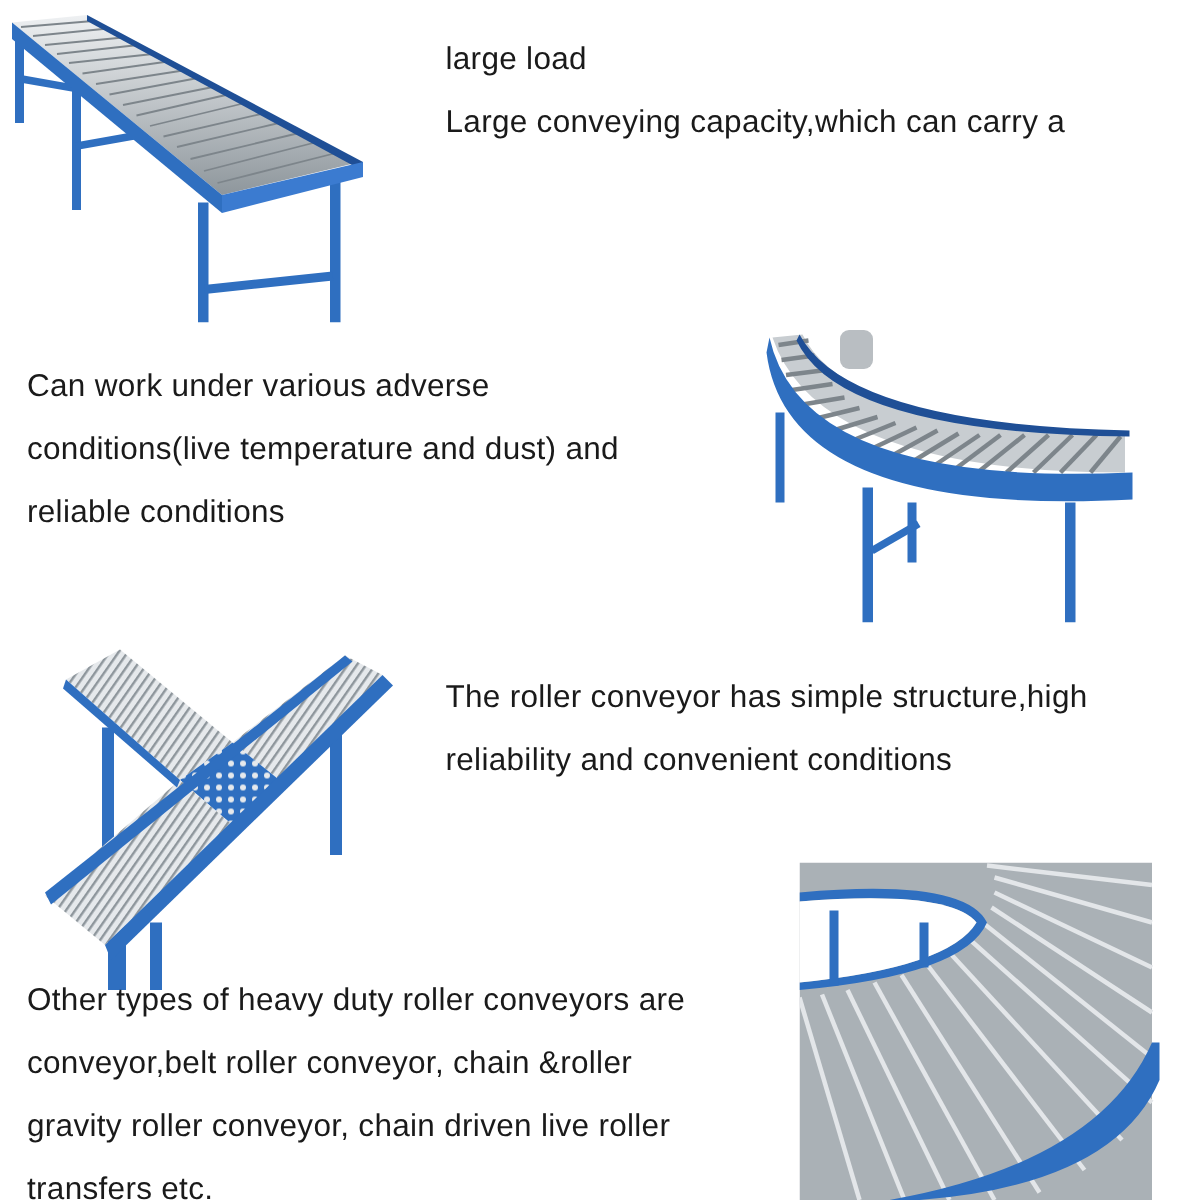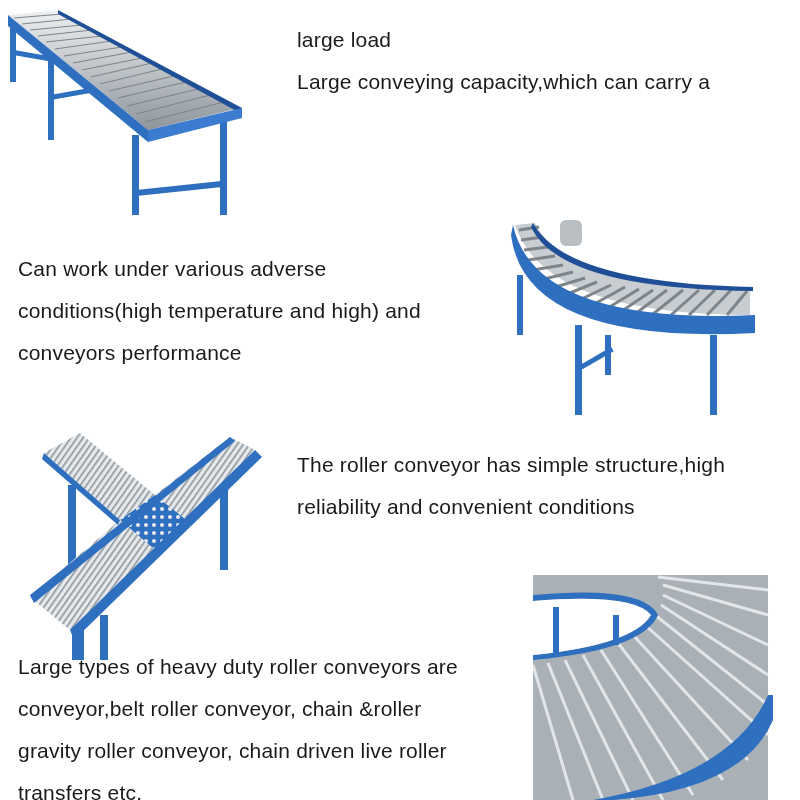--- a/index.html
+++ b/index.html
@@ -54,24 +54,24 @@
     <polygon points="58,10 242,108 242,114 58,14" fill="#1f4f96"></polygon>
     <polygon points="148,130 242,108 242,118 148,142" fill="#3b7bd0"></polygon>
   </svg>
 </div>
 
 <div class="text-block" style="left:297px;top:19px;">
   <p>large load</p>
   <p>Large conveying capacity,which can carry a</p>
 </div>
 
-<div class="text-block" style="left:18px;top:248px;">
+<div class="text-block" style="left:18px;top:237px;">
   <p>Can work under various adverse</p>
-  <p>conditions(high temperature and high) and</p>
-  <p>conveyors performance</p>
+  <p>conditions(live temperature and dust) and</p>
+  <p>reliable conditions</p>
 </div>
 
 <div class="img" style="left:505px;top:215px;width:260px;height:200px;">
   <svg width="260" height="200" viewBox="0 0 260 200">
     <rect x="12" y="60" width="6" height="60" fill="#2f6fc0"></rect>
     <rect x="70" y="110" width="7" height="90" fill="#2f6fc0"></rect>
     <rect x="100" y="120" width="6" height="40" fill="#2f6fc0"></rect>
     <rect x="205" y="120" width="7" height="80" fill="#2f6fc0"></rect>
     <rect x="75" y="150" width="36" height="5" fill="#2f6fc0" transform="rotate(-30 75 150)"></rect>
     <path d="M10,10 L30,8 Q60,70 245,75 L245,100 Q40,100 10,10 Z" fill="#c8cdd1"></path>
@@ -159,17 +159,17 @@
     <path d="M0,20 Q110,10 125,40 Q110,75 0,85 L0,80 Q100,70 118,40 Q100,18 0,26 Z" fill="#2f6fc0"></path>
     <path d="M0,85 Q100,75 125,45 L125,60 Q100,85 0,95 Z" fill="#ffffff" opacity="0.0"></path>
     <path d="M0,26 Q100,18 118,40 Q100,70 0,80 Z" fill="#ffffff"></path>
     <rect x="20" y="32" width="6" height="50" fill="#2f6fc0"></rect>
     <rect x="80" y="40" width="6" height="30" fill="#2f6fc0"></rect>
     <path d="M60,225 Q200,200 235,120 L240,120 L240,145 Q210,215 80,225 Z" fill="#2f6fc0"></path>
   </svg>
 </div>
 
 <div class="text-block" style="left:18px;top:646px;">
-  <p>Large types of heavy duty roller conveyors are</p>
+  <p>Other types of heavy duty roller conveyors are</p>
   <p>conveyor,belt roller conveyor, chain &amp;roller</p>
   <p>gravity roller conveyor, chain driven live roller</p>
   <p>transfers etc.</p>
 </div>
 
 </body></html>

